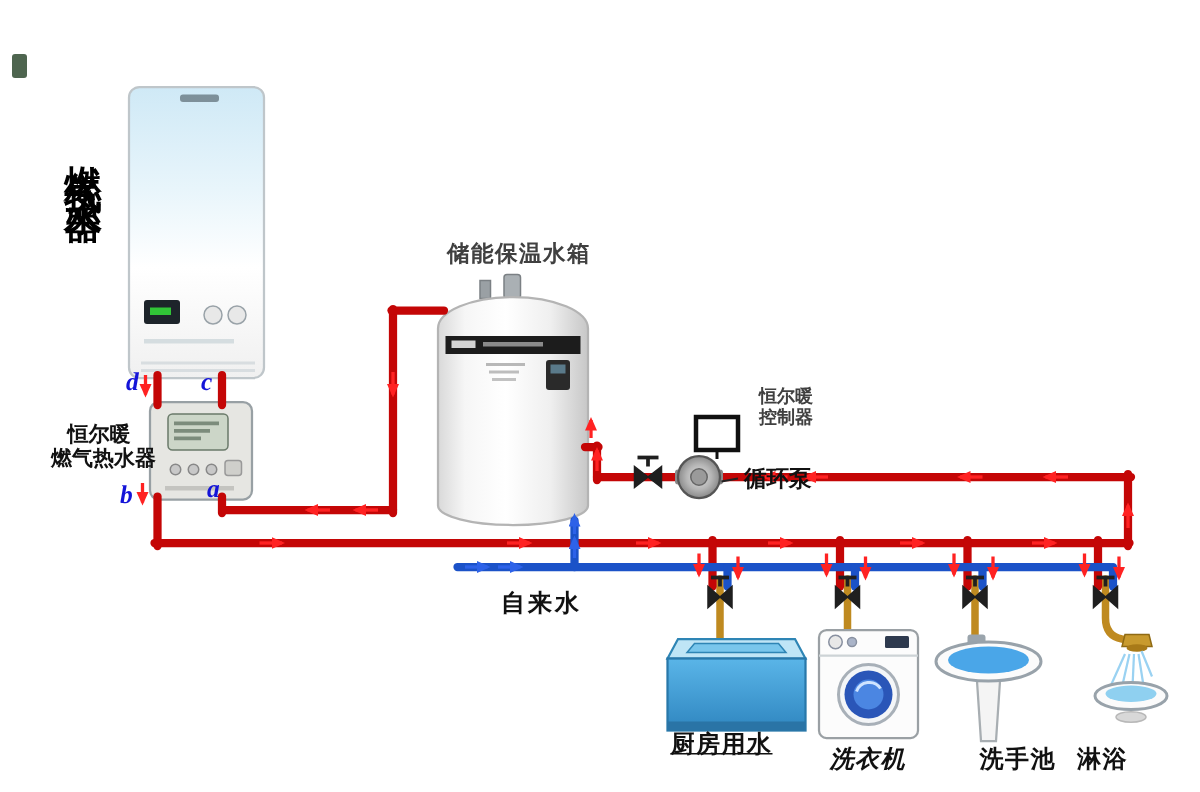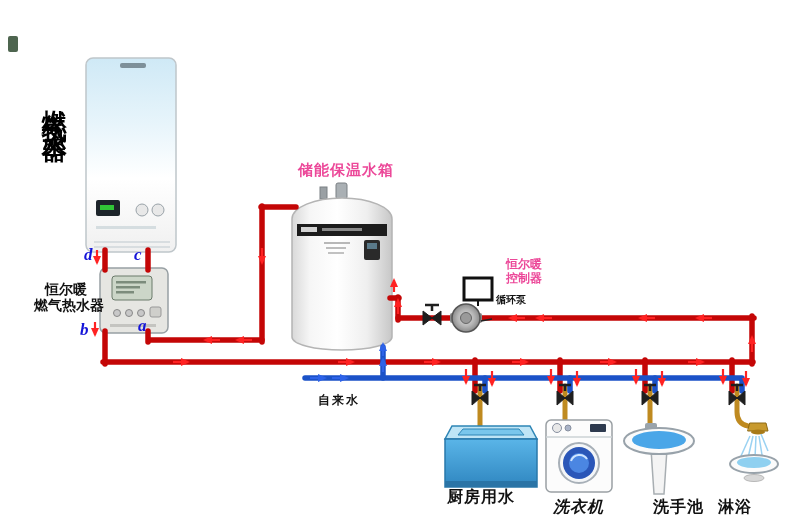--- a/index.html
+++ b/index.html
@@ -6,21 +6,21 @@
   #stage{
     position:relative;width:800px;height:528px;background:#ffffff;overflow:hidden;
     font-family:"Liberation Sans","DejaVu Sans",sans-serif;
   }
   #stage svg{position:absolute;left:0;top:0;}
   .label{position:absolute;font-weight:bold;color:#111;line-height:1.15;white-space:nowrap;}
   .label-vertical{
     writing-mode:vertical-rl;text-orientation:upright;
     font-size:25px;letter-spacing:7px;color:#000;
   }
-  .label-red{color:#ec4899;}
+  .label-red{color:#404040;}
   .label-small{font-size:12px;}
   .port-letter{
     position:absolute;font-family:"Liberation Serif","DejaVu Serif",serif;
     font-style:italic;font-weight:bold;color:#1414d8;font-size:17px;
   }
   .fixture-label{font-size:16px;letter-spacing:1px;}
   .artifact{
     position:absolute;left:8px;top:36px;width:10px;height:16px;
     background:#2f4a30;border-radius:2px;opacity:.85;
   }
@@ -270,22 +270,22 @@
   <span class="port-letter" style="left:80px;top:320px;">b</span>
   <span class="port-letter" style="left:138px;top:316px;">a</span>
 
   <div class="label label-red" style="left:298px;top:161px;font-size:15px;letter-spacing:1px;">储能保温水箱</div>
 
   <div class="label label-red label-small" style="left:502px;top:258px;width:44px;text-align:center;">
     <div>恒尔暖</div>
     <div>控制器</div>
   </div>
 
-  <div class="label" style="left:496px;top:294px;font-size:10px;">循环泵</div>
-
-  <div class="label" style="left:318px;top:394px;font-size:12px;letter-spacing:2px;">自来水</div>
-
-  <div class="label fixture-label" style="left:447px;top:488px;">厨房用水</div>
+  <div class="label" style="left:496px;top:311px;font-size:15px;">循环泵</div>
+
+  <div class="label" style="left:334px;top:394px;font-size:16px;letter-spacing:2px;">自来水</div>
+
+  <div class="label fixture-label" style="left:447px;top:488px;text-decoration:underline;">厨房用水</div>
   <div class="label fixture-label" style="left:553px;top:498px;font-style:italic;">洗衣机</div>
   <div class="label fixture-label" style="left:630px;top:498px;margin-left:23px;">洗手池</div>
   <div class="label fixture-label" style="left:718px;top:498px;">淋浴</div>
 
 </div>
 
 </body></html>

